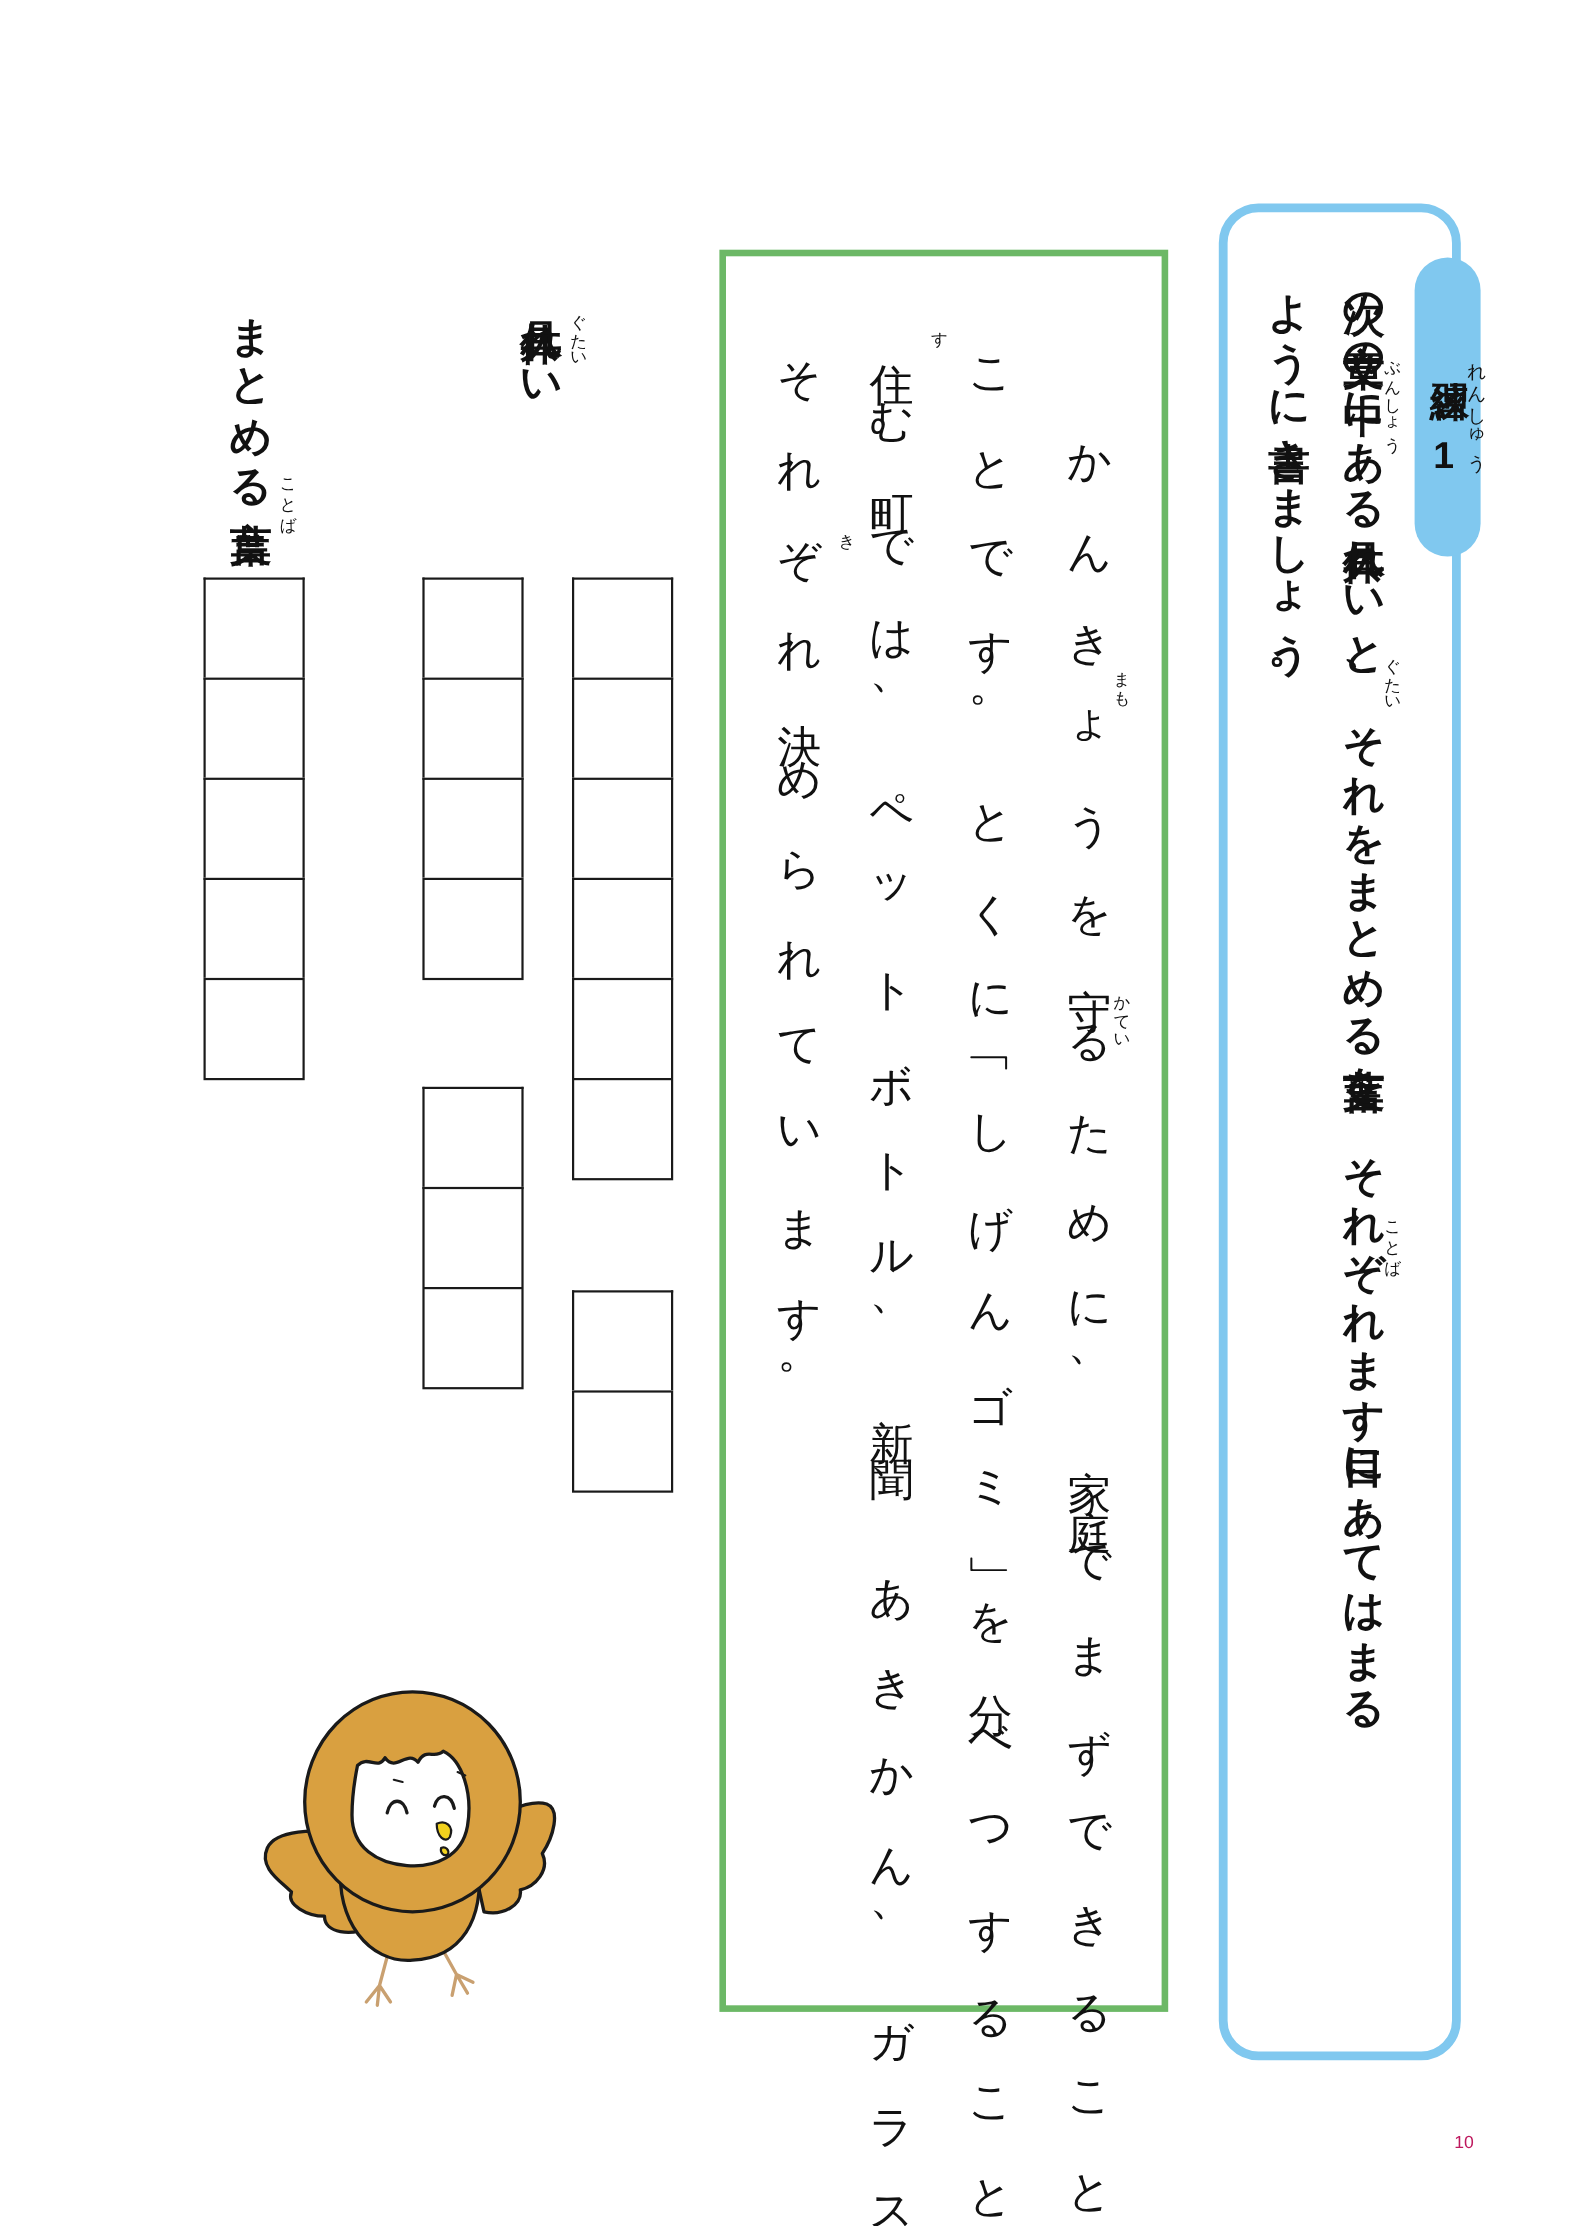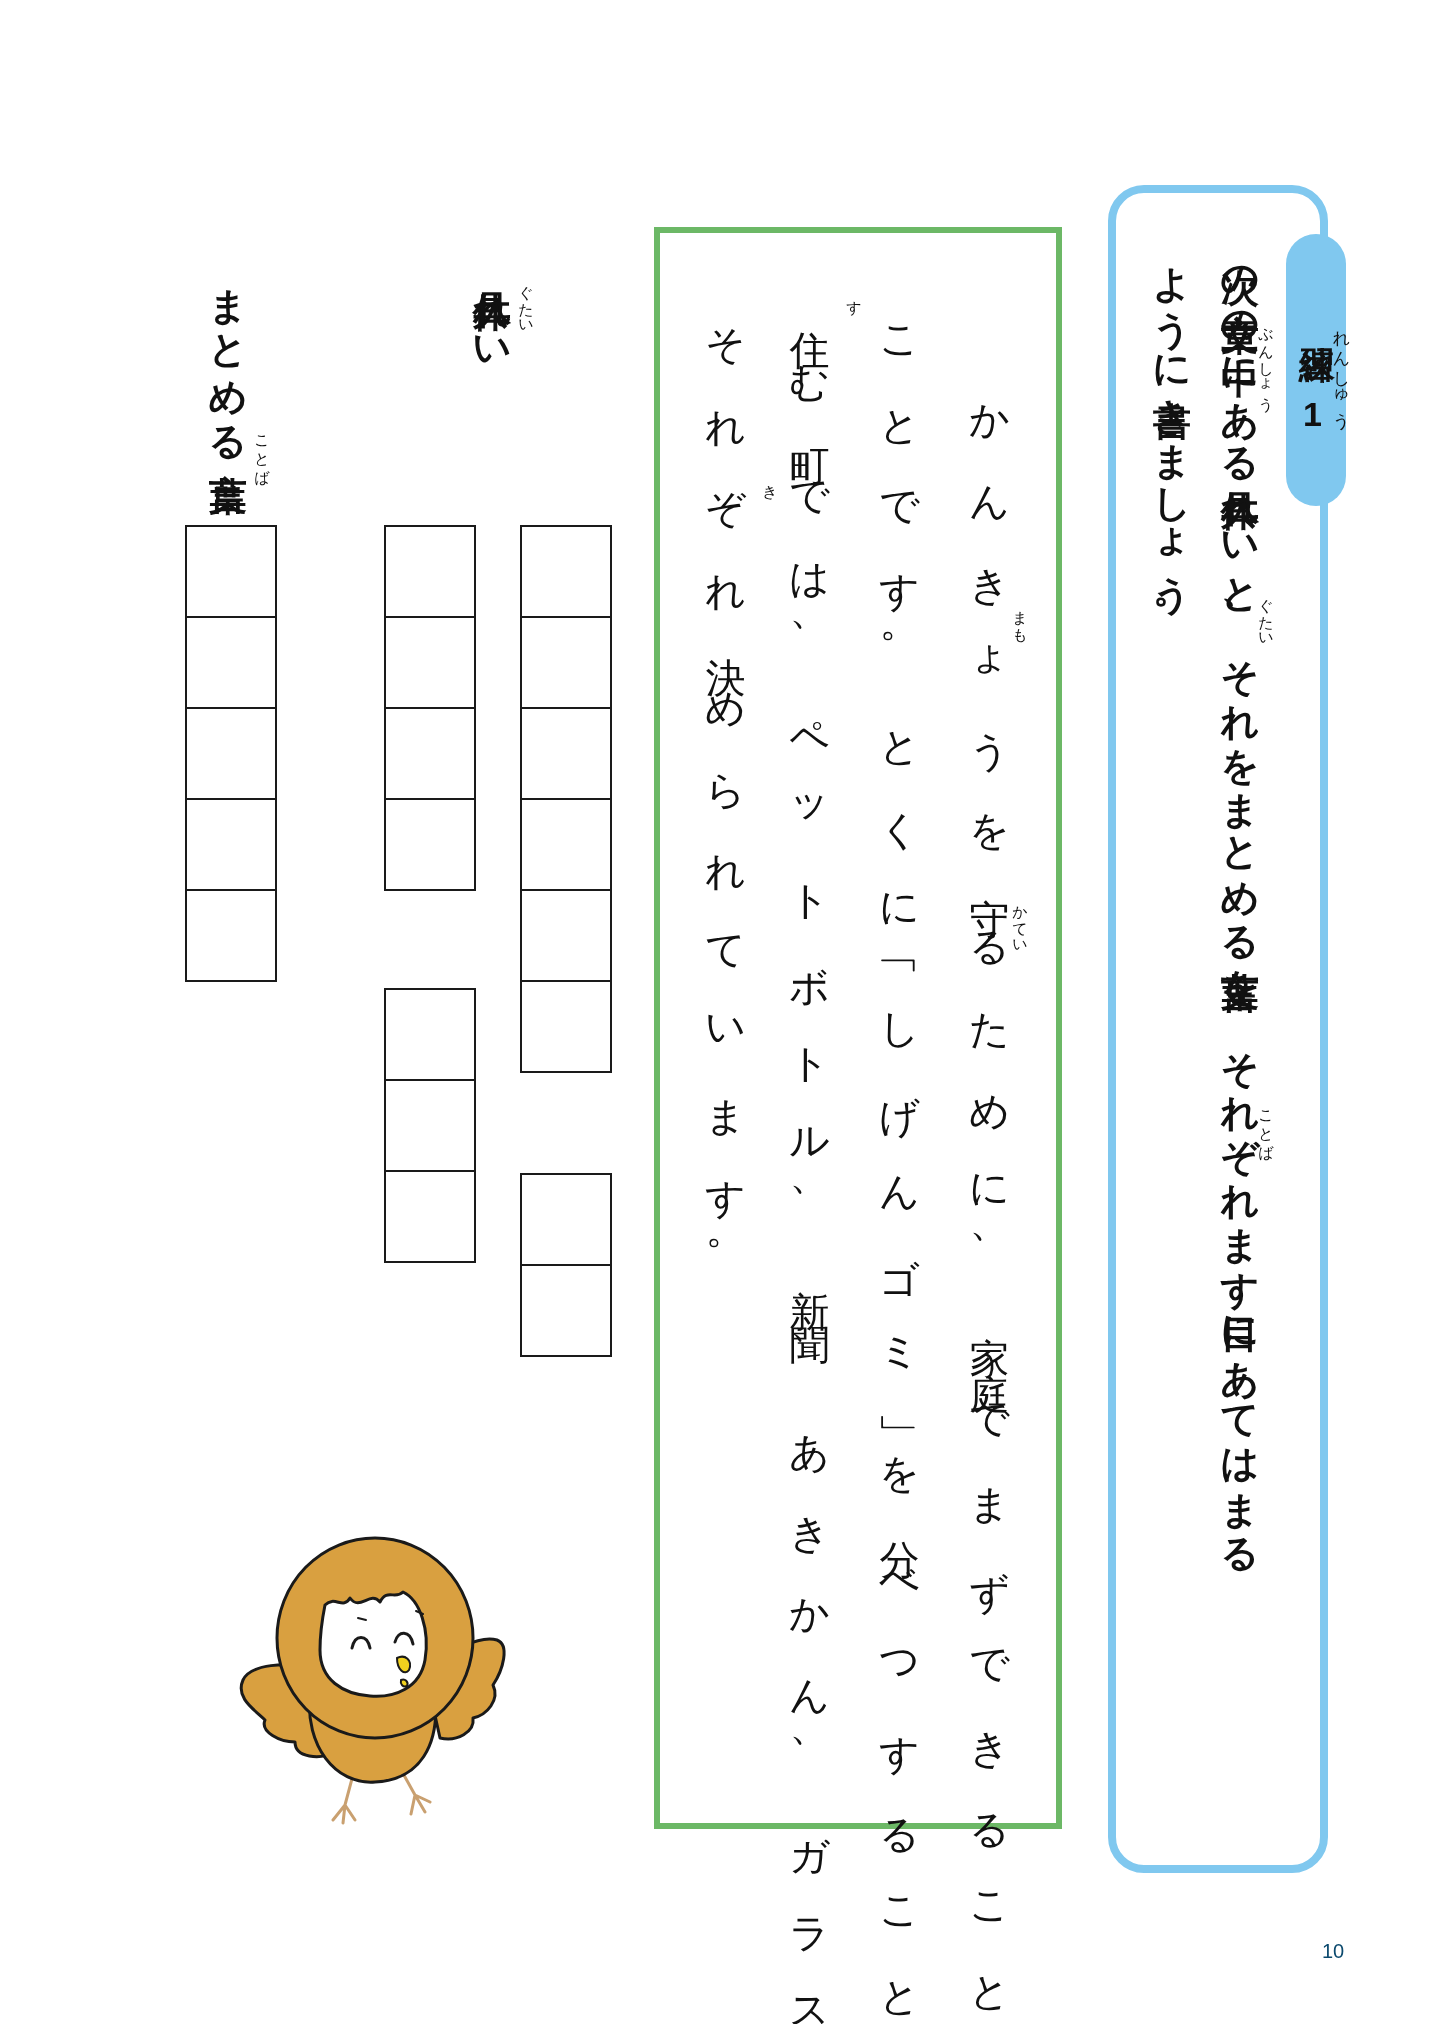--- a/index.html
+++ b/index.html
@@ -29,21 +29,21 @@
   .pline { font-size: 40px; font-weight: 400; color: #111; line-height: 48px; letter-spacing: 36px; }
 
   
   .label { font-size: 38px; font-weight: 700; color: #111; line-height: 44px; letter-spacing: 2px; }
 
   
   .cells { position: absolute; width: 92px; }
   .cell { width: 88px; height: 89px; border: 2px solid #1a1a1a; border-bottom: none; background: #fff; }
   .cell:last-child { border-bottom: 2px solid #1a1a1a; }
 
-  .page-num { position: absolute; left: 1322px; top: 1940px; font-size: 20px; color: #0c4a6e;
+  .page-num { position: absolute; left: 1322px; top: 1940px; font-size: 16px; color: #be185d;
               font-family: "Liberation Sans", sans-serif; }
 
   svg.owl { position: absolute; left: 225px; top: 1520px; }
 </style>
 </head>
 <body>
 
 <div class="instr-box"></div>
 <div class="tab"></div>
 <div class="tab-title">練習</div>

